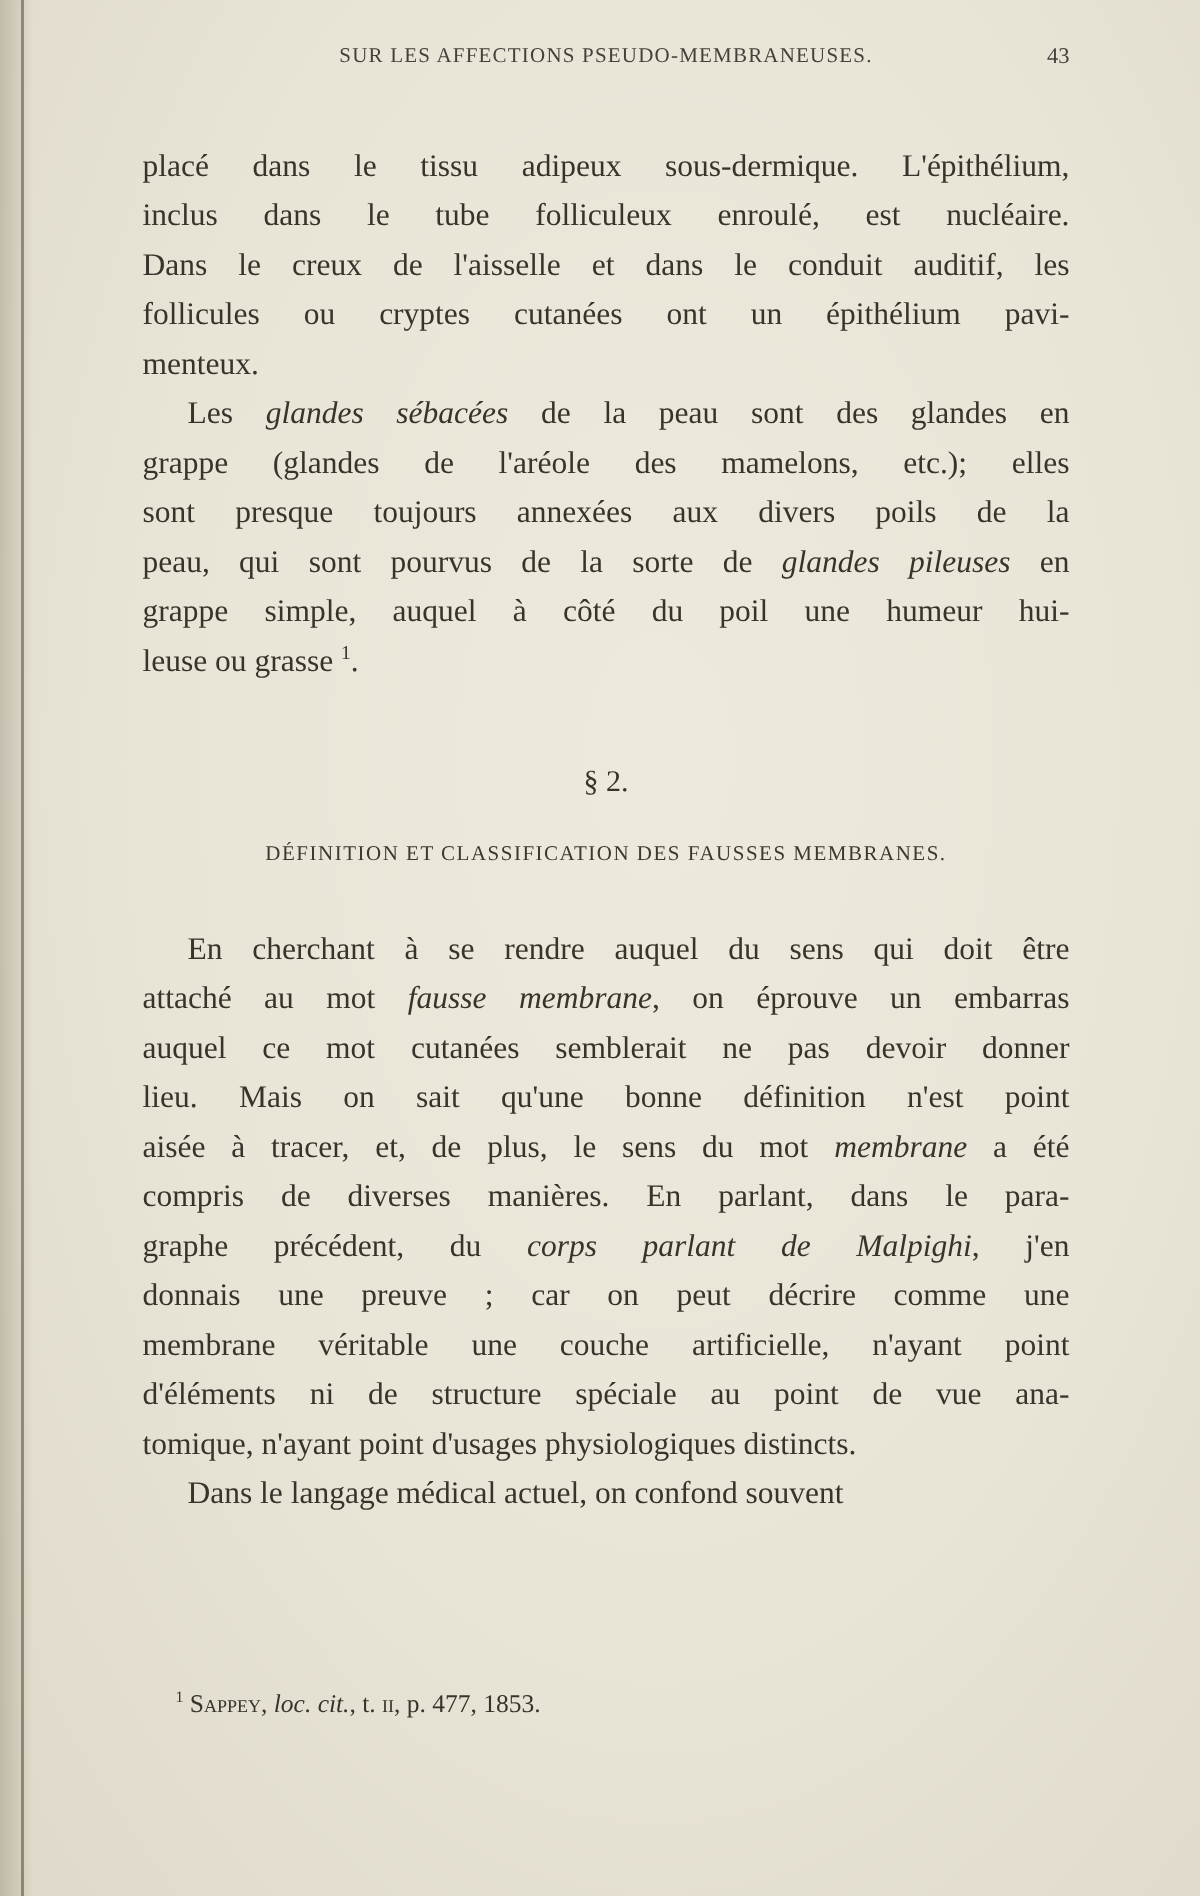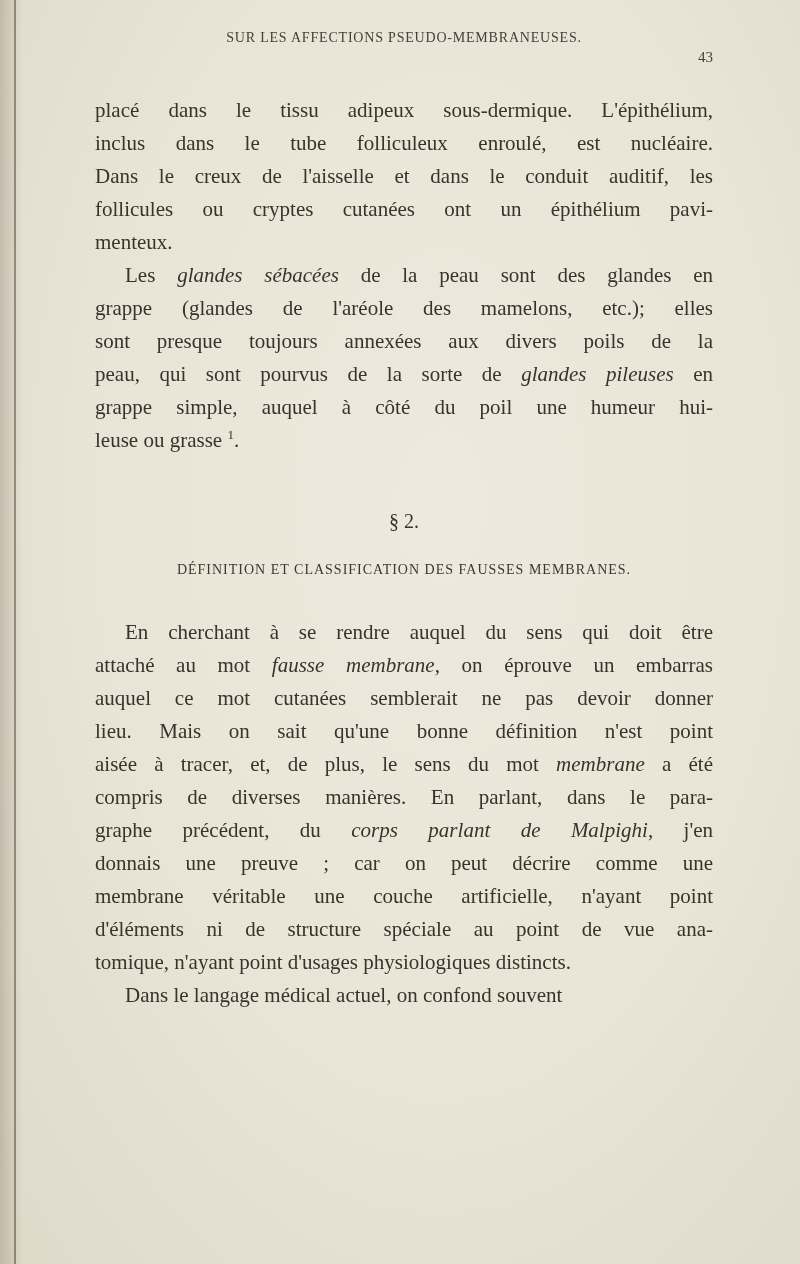--- a/index.html
+++ b/index.html
@@ -42,21 +42,20 @@
     letter-spacing: 0.8px;
     color: #45413a;
     text-align: center;
   }
   .page-number {
     position: absolute;
     right: 0;
     top: 0;
     font-size: 15px;
     letter-spacing: 0;
-    margin-top: 19px;
   }
   .para {
     font-size: 21px;
     line-height: 33px;
   }
   .line {
     text-align: justify;
     text-align-last: justify;
   }
   .line.end {
@@ -142,15 +141,16 @@
       <div class="line">donnais une preuve ; car on peut décrire comme une</div>
       <div class="line">membrane véritable une couche artificielle, n'ayant point</div>
       <div class="line">d'éléments ni de structure spéciale au point de vue ana-</div>
       <div class="line end">tomique, n'ayant point d'usages physiologiques distincts.</div>
     </div>
 
     <div class="para para-4">
       <div class="line indent end">Dans le langage médical actuel, on confond souvent</div>
     </div>
 
+    <div class="footnote"><sup>1</sup> <span class="sc">Sappey</span>, <i>loc. cit.</i>, t. <span class="sc">ii</span>, p. 477, 1853.</div>
 
   </div>
 </div>
 
 </body></html>

